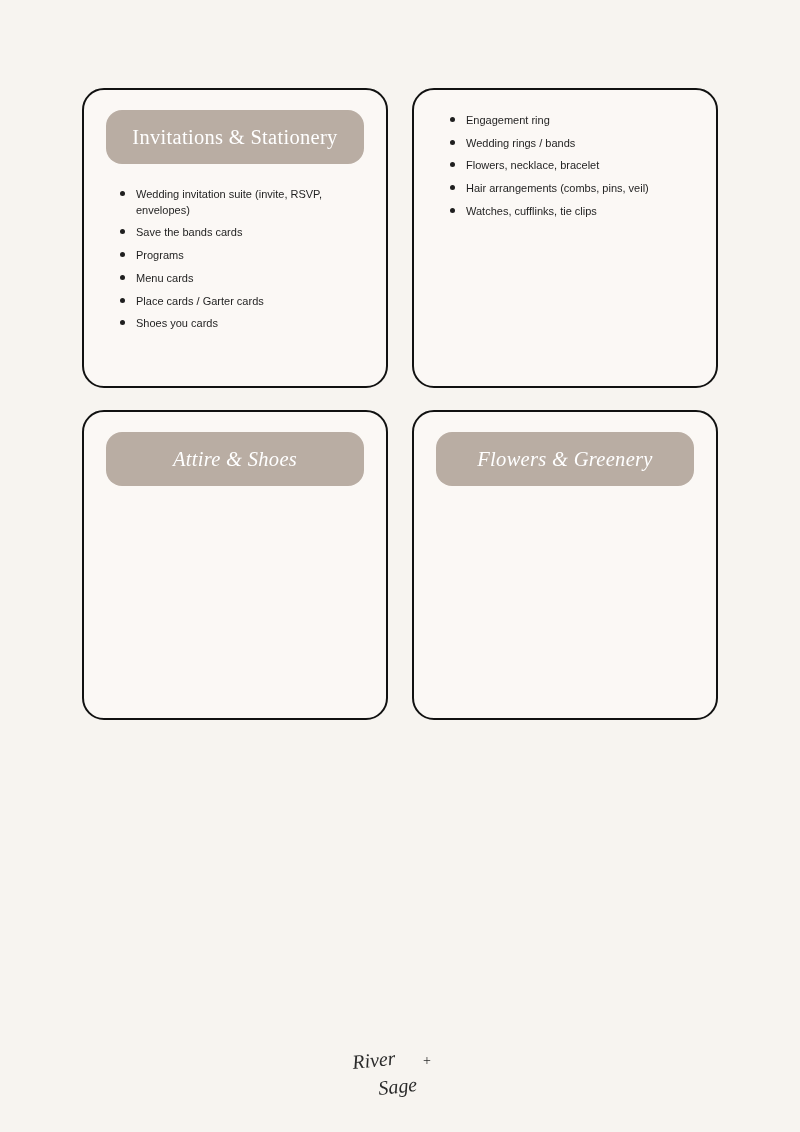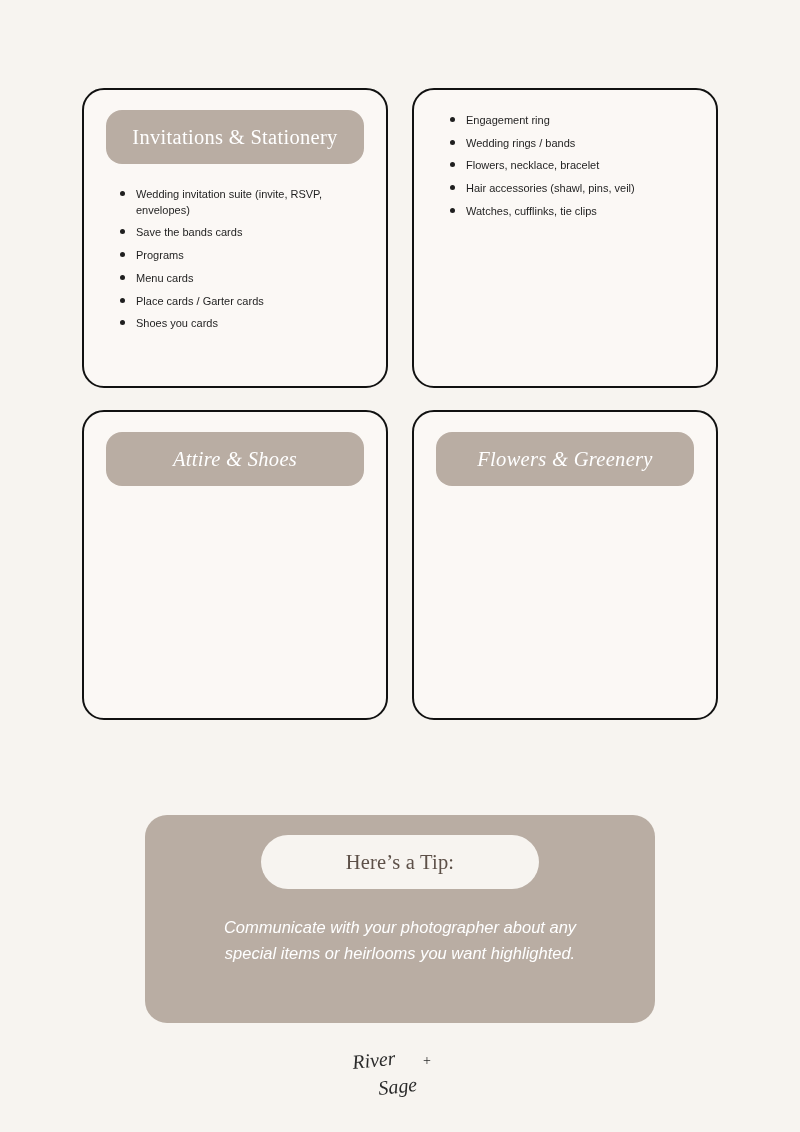--- a/index.html
+++ b/index.html
@@ -153,45 +153,39 @@
         <li>Place cards / Garter cards</li>
         <li>Shoes you cards</li>
       </ul>
     </div>
 
     <div class="card tall-a">
       <ul class="card-list">
         <li>Engagement ring</li>
         <li>Wedding rings / bands</li>
         <li>Flowers, necklace, bracelet</li>
-        <li>Hair accessories (shawl, pins, veil)</li>
+        <li>Hair arrangements (combs, pins, veil)</li>
         <li>Watches, cufflinks, tie clips</li>
       </ul>
     </div>
 
     <div class="card tall-b">
       <div class="card-header">
         <div class="card-header-title">Attire &amp; Shoes</div>
       </div>
     </div>
 
     <div class="card tall-b">
       <div class="card-header">
         <div class="card-header-title">Flowers &amp; Greenery</div>
       </div>
     </div>
 
   </div>
 
-  <div class="tip-box">
-    <div class="tip-pill">
-      <span class="tip-pill-text">Here’s a Tip:</span>
-    </div>
-    <div class="tip-body">Communicate with your photographer about any special items or heirlooms you want highlighted.</div>
-  </div>
 
   <div class="logo">
     <svg width="110" height="66" viewBox="0 0 110 66">
       <text x="8" y="26" font-family="Liberation Serif, serif" font-style="italic" font-size="20" fill="#2b2b2b" transform="rotate(-6 8 26)">River</text>
       <text x="78" y="22" font-family="Liberation Serif, serif" font-size="14" fill="#2b2b2b">+</text>
       <text x="34" y="52" font-family="Liberation Serif, serif" font-style="italic" font-size="20" fill="#2b2b2b" transform="rotate(-6 34 52)">Sage</text>
     </svg>
   </div>
 
 </div>

